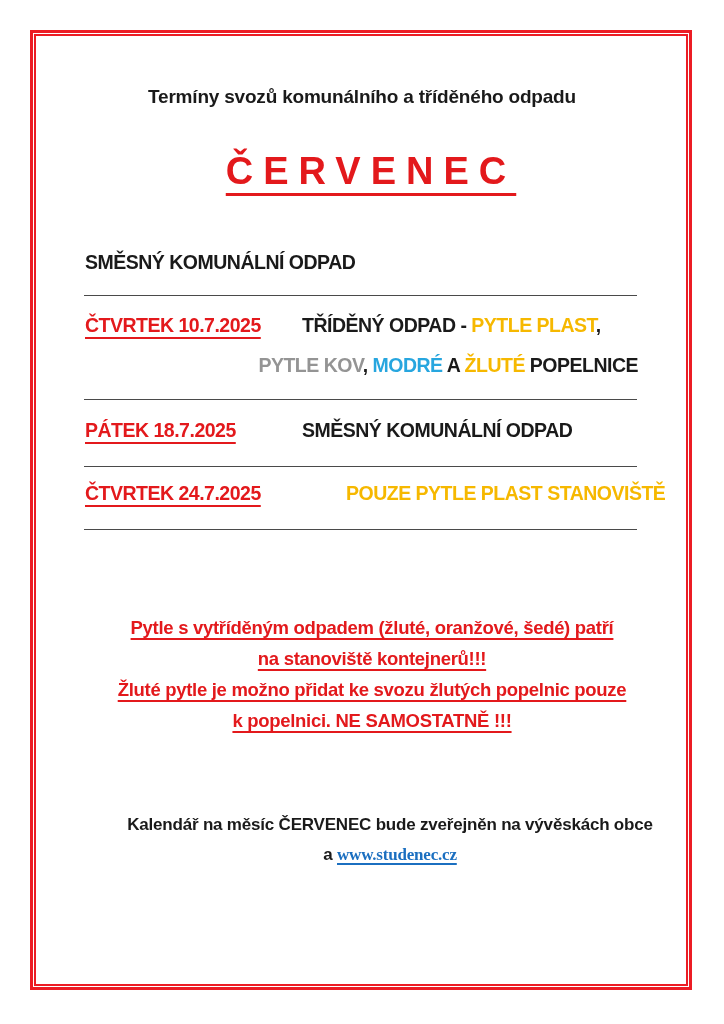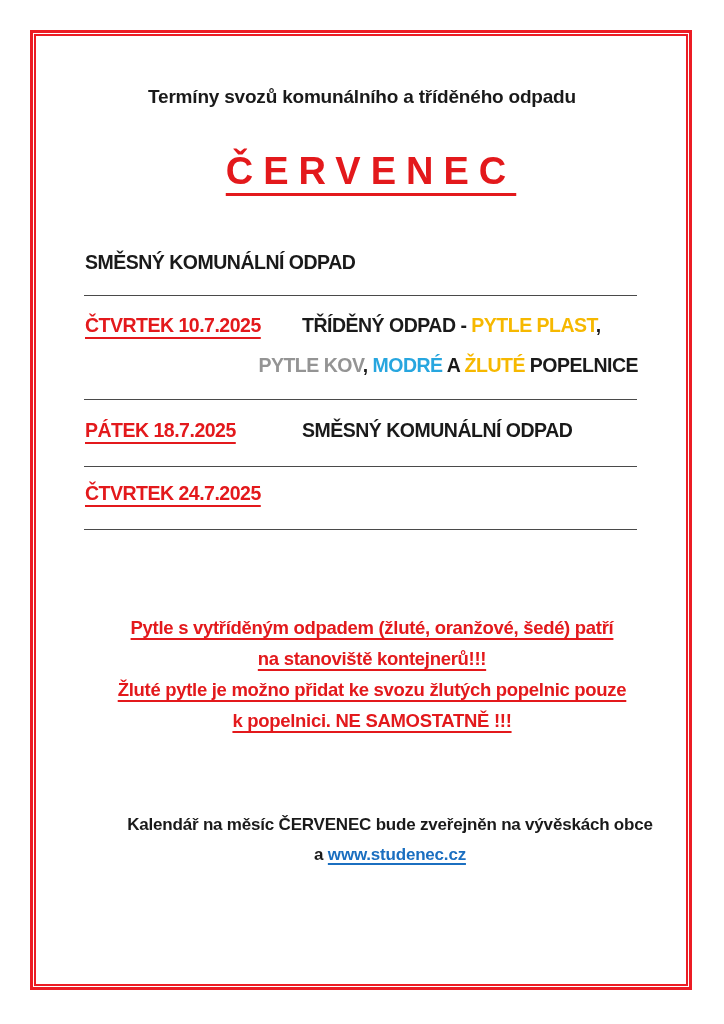--- a/index.html
+++ b/index.html
@@ -131,20 +131,21 @@
     line-height: 30px;
     letter-spacing: -0.2px;
     padding-left: 28px;
   }
   .footer-note a {
     color: var(--link);
     text-decoration: underline;
     text-decoration-thickness: 2px;
     text-underline-offset: 3px;
     cursor: pointer;
+    font-family: Liberation Serif, serif;
   }
   
   #row1 { top: 251px; }
   #div1 { top: 295px; }
   #row2 { top: 314px; }
   #row2b { top: 354px; }
   #div2 { top: 399px; }
   #row3 { top: 419px; }
   #div3 { top: 466px; }
   #row4 { top: 482px; gap: 44px; }
@@ -178,20 +179,21 @@
   <div class="divider" id="div2"></div>
 
   <div class="schedule-row" id="row3">
     <span class="row-date">PÁTEK 18.7.2025</span>
     <span class="row-desc"><span>SMĚSNÝ KOMUNÁLNÍ ODPAD</span></span>
   </div>
   <div class="divider" id="div3"></div>
 
   <div class="schedule-row" id="row4">
     <span class="row-date">ČTVRTEK 24.7.2025</span>
+    <span class="row-desc c-gold"><span>POUZE PYTLE PLAST STANOVIŠTĚ</span></span>
   </div>
   <div class="divider" id="div4"></div>
 
   <div class="warning">
     <div class="w-line"><span>Pytle s vytříděným odpadem (žluté, oranžové, šedé) patří</span></div>
     <div class="w-line"><span>na stanoviště kontejnerů!!!</span></div>
     <div class="w-line"><span>Žluté pytle je možno přidat ke svozu žlutých popelnic pouze</span></div>
     <div class="w-line"><span>k popelnici. NE SAMOSTATNĚ !!!</span></div>
   </div>
 

